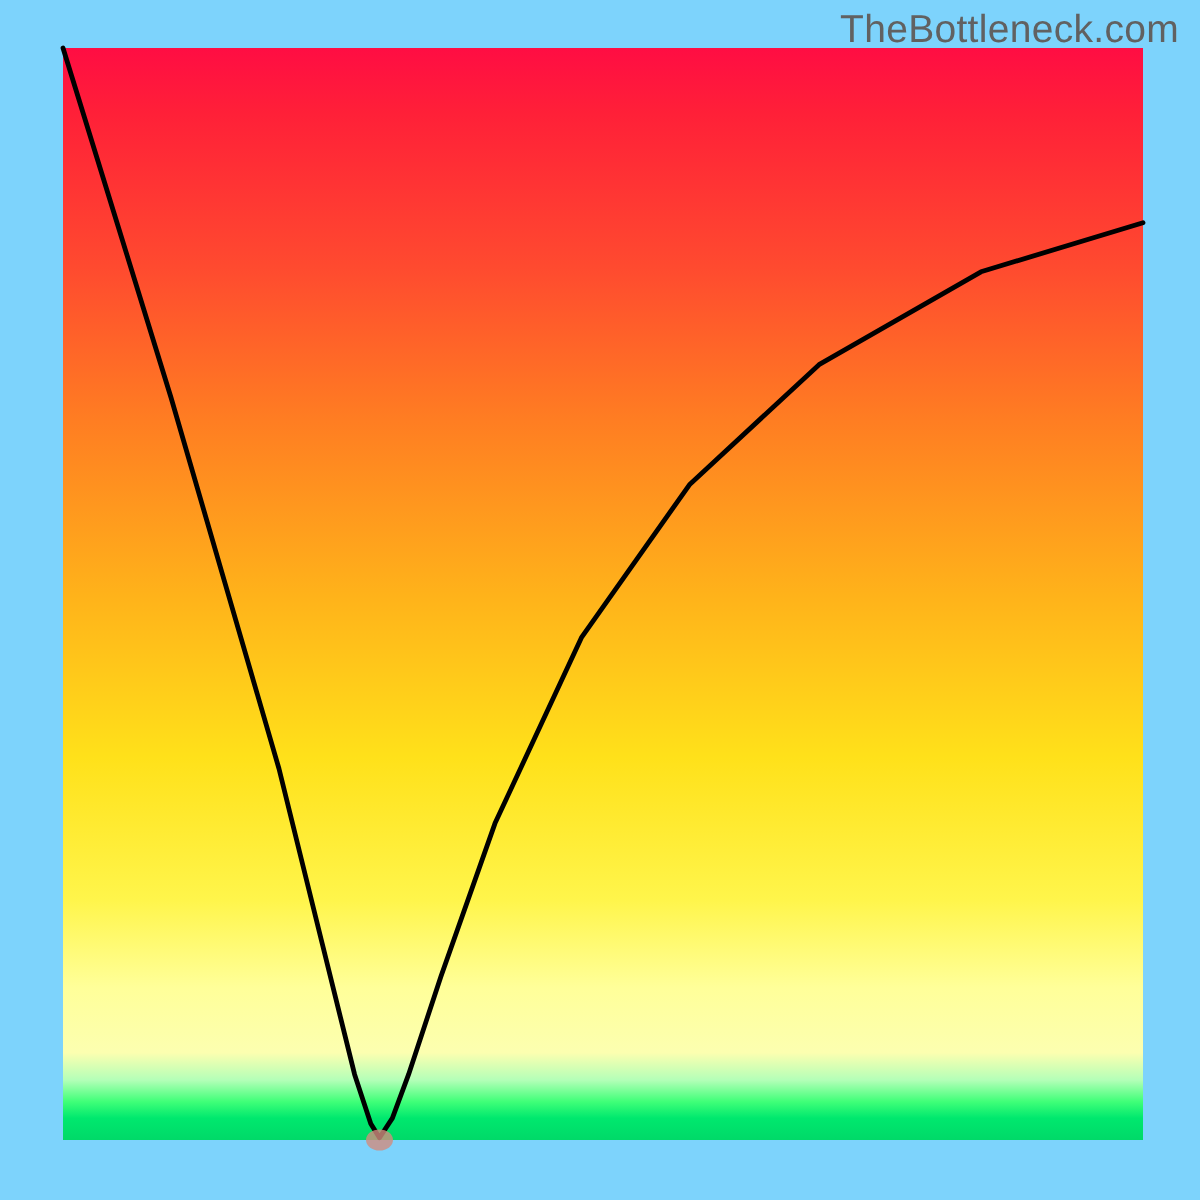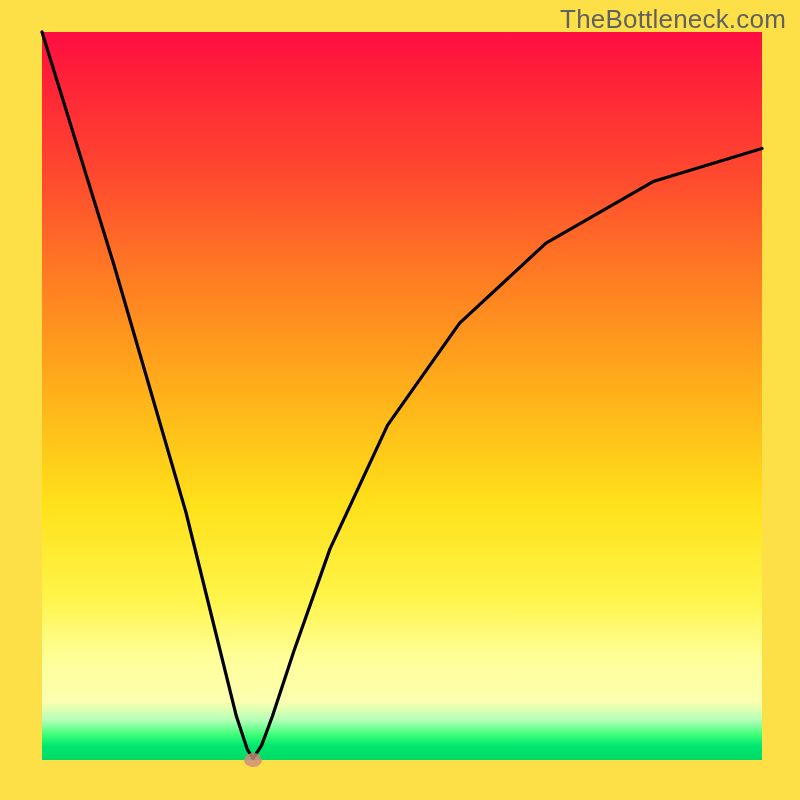--- a/index.html
+++ b/index.html
@@ -8,21 +8,21 @@
     width: 800px;
     height: 800px;
     background: #000;
     font-family: Arial, Helvetica, sans-serif;
     overflow: hidden;
   }
   .frame {
     position: relative;
     width: 800px;
     height: 800px;
-    background: #fde047;
+    background: #7dd3fc;
   }
   .watermark {
     position: absolute;
     top: 4px;
     right: 14px;
     font-size: 26px;
     font-weight: 500;
     color: #616161;
     letter-spacing: 0.2px;
     z-index: 4;

